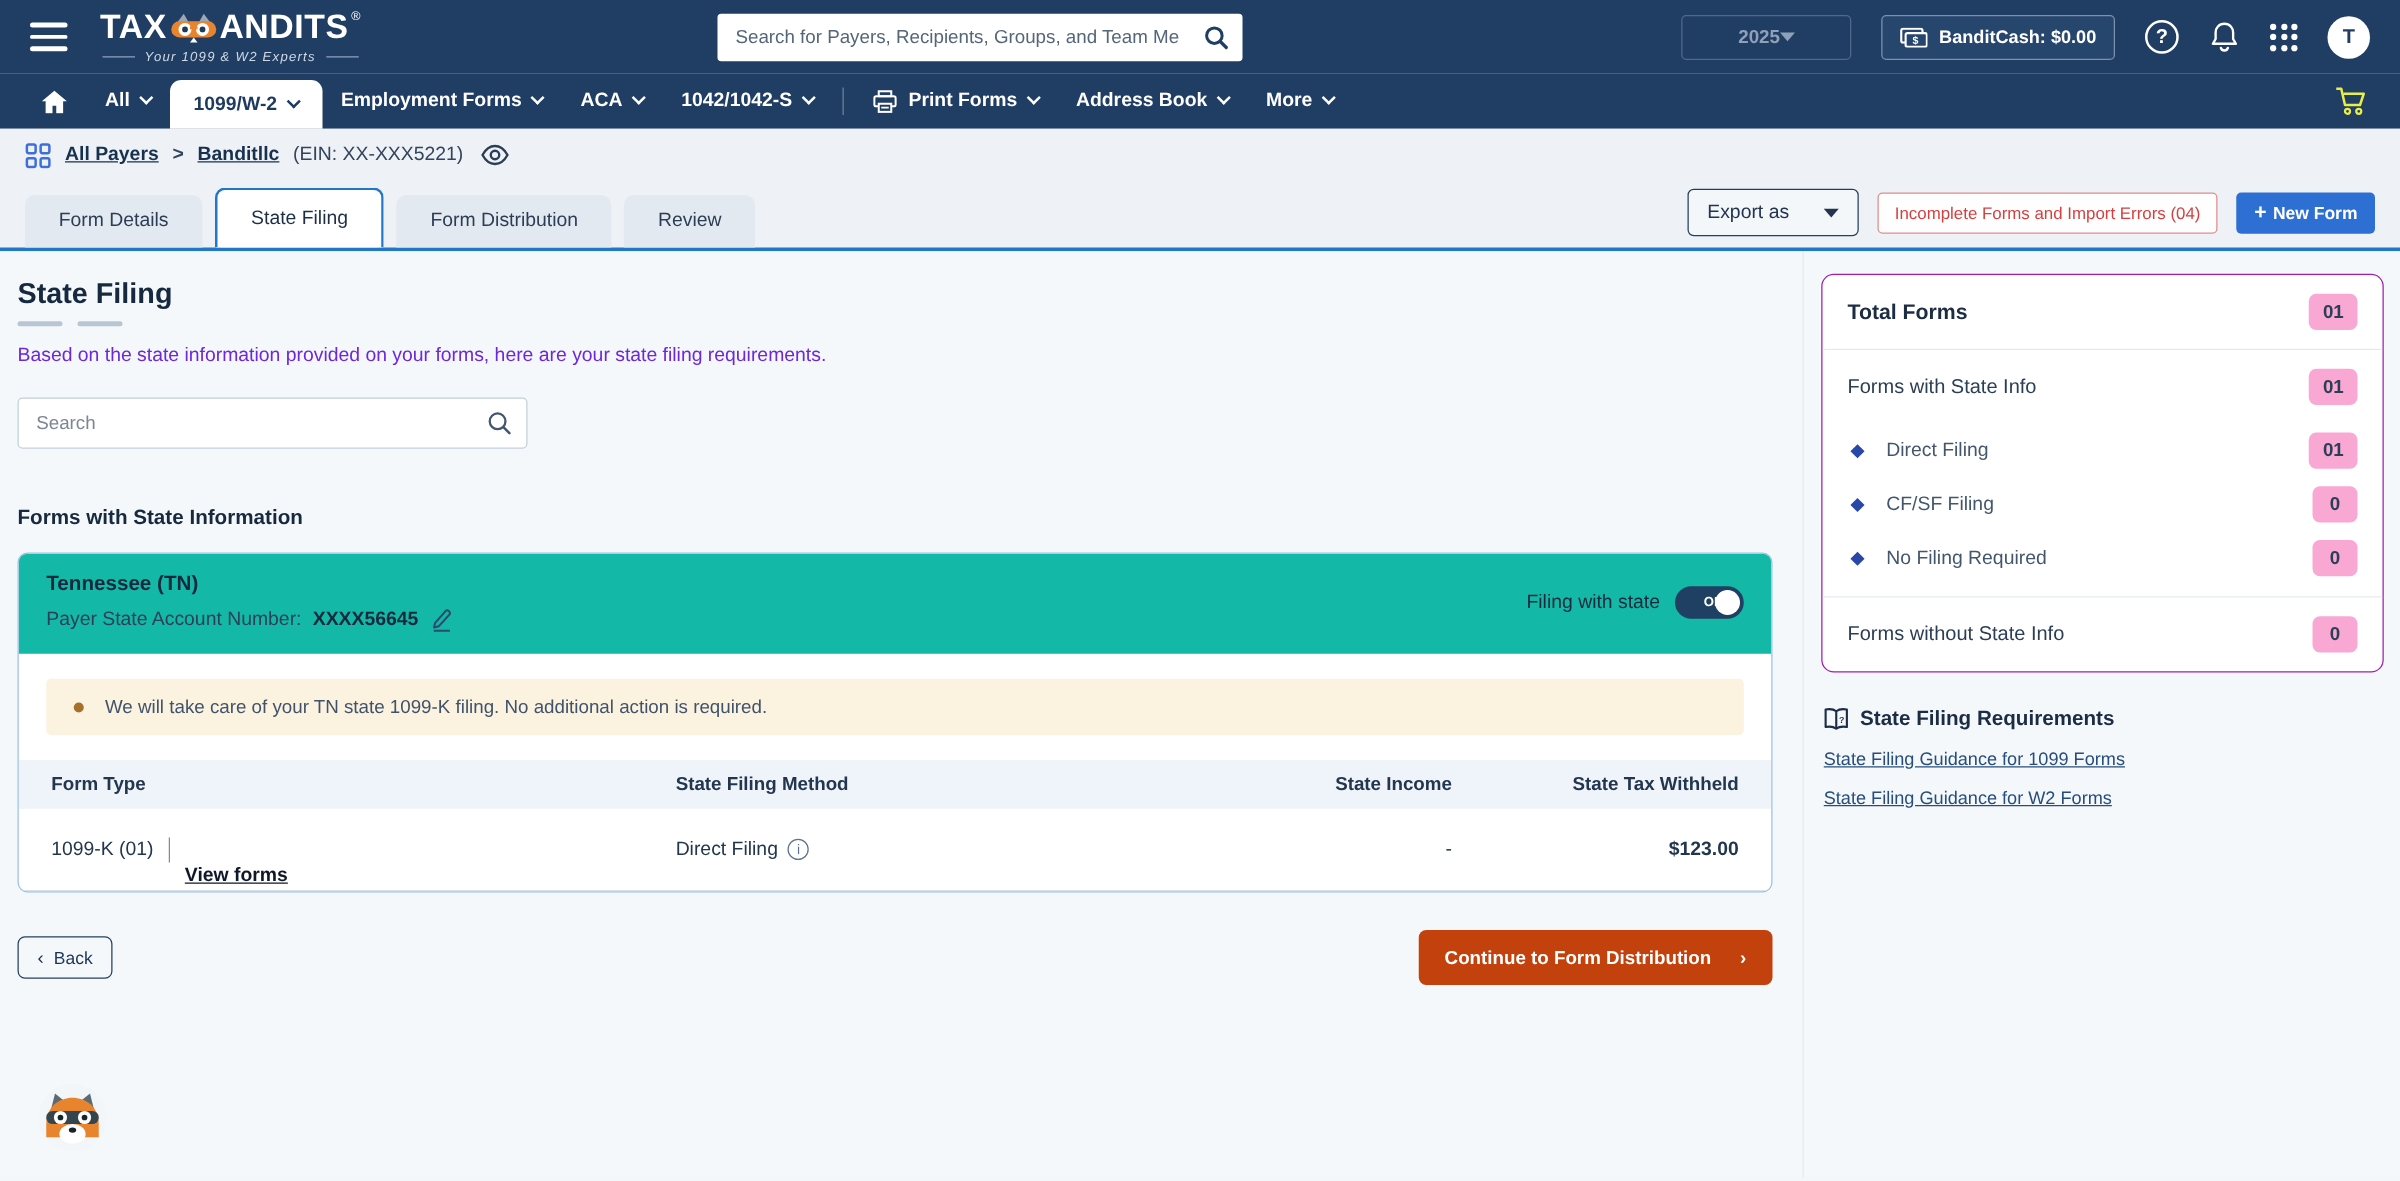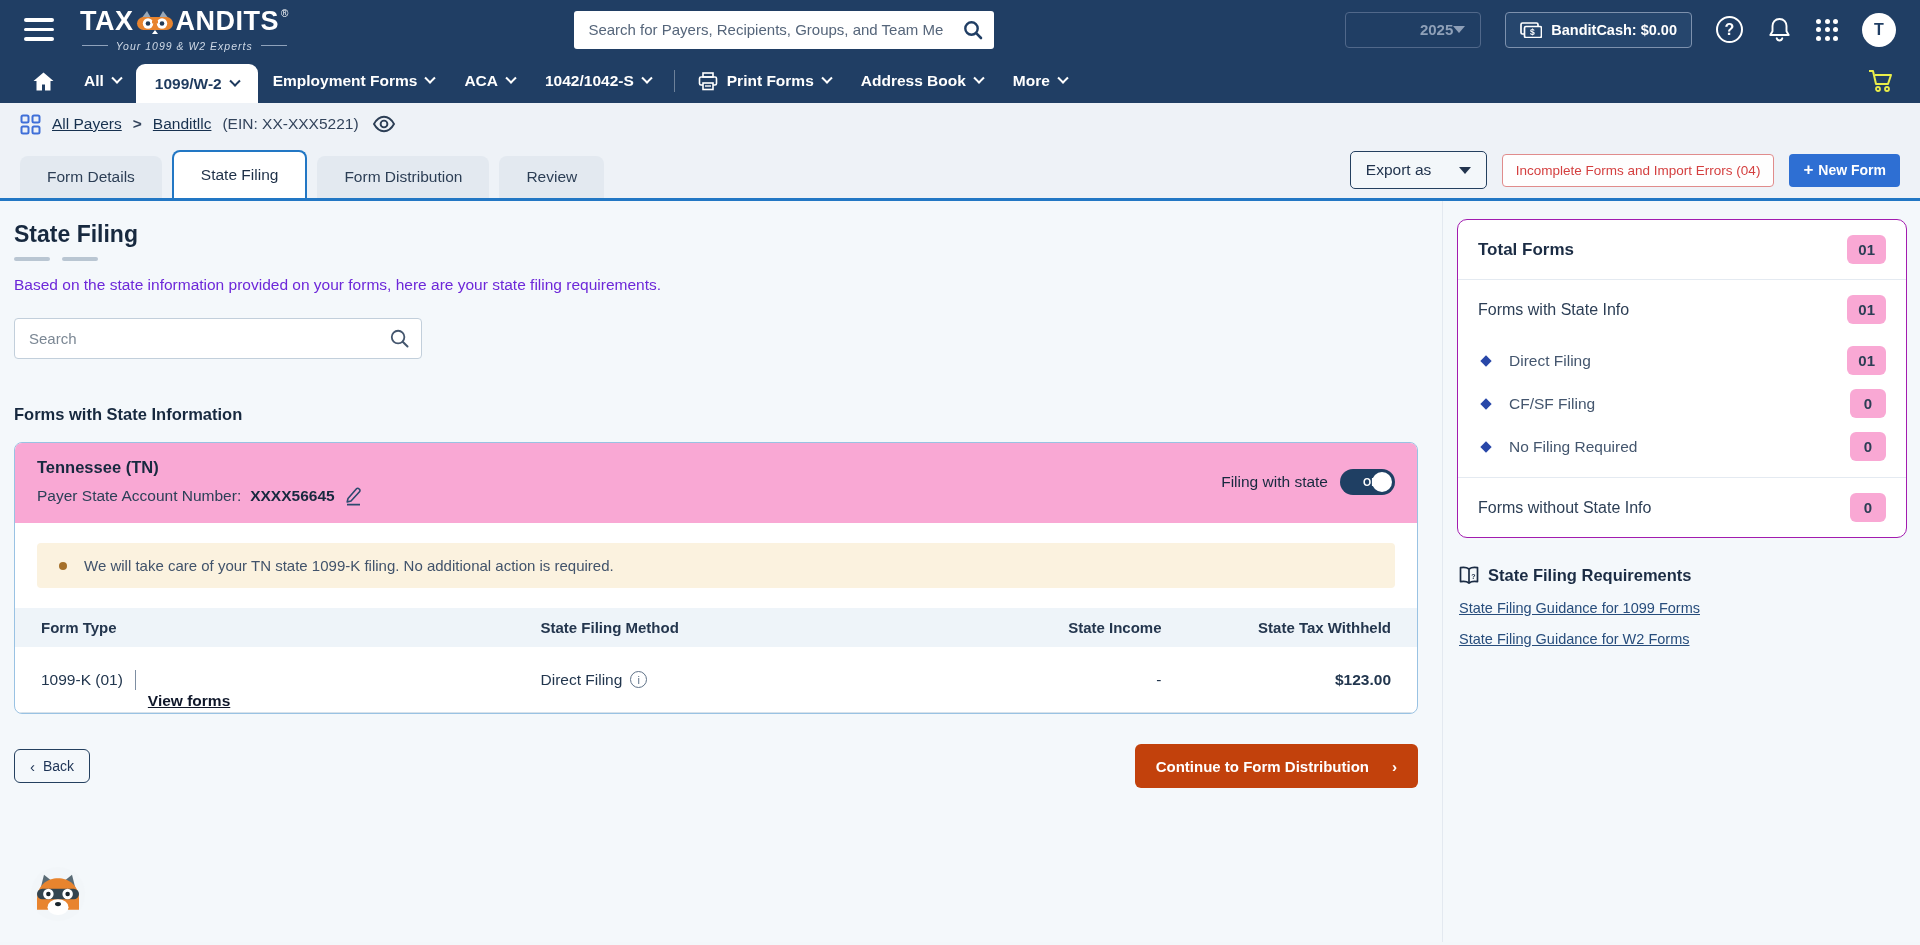--- a/index.html
+++ b/index.html
@@ -16,39 +16,39 @@
   .logo-txt { color:#fff; font-size:27px; font-weight:bold; letter-spacing:.5px; line-height:1; }
   .logo-mask { margin:2px 1px 0; }
   .logo-reg { color:#fff; font-size:10px; margin-left:2px; }
   .logo-tagline { color:#cfd9e6; font-size:10.5px; font-style:italic; letter-spacing:1px; margin-top:3px; display:flex; align-items:center; gap:8px; }
   .logo-tagline::before, .logo-tagline::after { content:""; width:26px; height:1px; background:#8fa2bb; }
   .hsearch { position:relative; margin-left:286px; width:420px; }
   .hsearch input { width:100%; height:38px; border:none; border-radius:3px; background:#fff; padding:0 44px 0 14px; font-size:15px; color:#33455c; font-family:inherit; }
   .hsearch input::placeholder { color:#55657a; }
   .hsearch .mag { position:absolute; right:10px; top:8px; }
   .top-right { margin-left:auto; display:flex; align-items:center; gap:24px; }
-  .year-select { width:136px; height:36px; border:1px solid #51688a; border-radius:4px; display:flex; align-items:center; justify-content:flex-end; padding:0 15px; color:#8fa0b8; font-weight:bold; font-size:15px; cursor:pointer; }
+  .year-select { width:136px; height:36px; border:1px solid #51688a; border-radius:4px; display:flex; align-items:center; justify-content:center; padding:0 15px; color:#8fa0b8; font-weight:bold; font-size:15px; cursor:pointer; }
   .caret-fill { width:0; height:0; border-left:6px solid transparent; border-right:6px solid transparent; border-top:7px solid #8fa0b8; }
   .banditcash { height:36px; border:1px solid #7d91ad; background:#26466d; border-radius:4px; color:#fff; font-weight:bold; font-size:14.5px; display:flex; align-items:center; gap:9px; padding:0 14px; cursor:pointer; }
   .help-icon { width:27px; height:27px; border:2.5px solid #fff; border-radius:50%; color:#fff; font-weight:bold; font-size:16px; display:flex; align-items:center; justify-content:center; cursor:pointer; }
   .grid-icon { display:grid; grid-template-columns:repeat(3,5px); grid-gap:3.5px; cursor:pointer; }
   .grid-icon i { width:5px; height:5px; background:#fff; border-radius:50%; }
   .avatar { width:34px; height:34px; background:#fff; border-radius:50%; color:#203e64; font-weight:bold; font-size:16px; display:flex; align-items:center; justify-content:center; cursor:pointer; }
 
   
   .navbar { height:44px; background:#203e64; display:flex; align-items:stretch; padding:0 18px; }
   .nav-item { display:flex; align-items:center; gap:9px; padding:0 15px; color:#fff; font-weight:bold; font-size:15.5px; cursor:pointer; }
   .chev { width:8px; height:8px; border-right:2.5px solid currentColor; border-bottom:2.5px solid currentColor; transform:rotate(45deg) translate(-2px,-2px); }
   .nav-tab-active { background:#fff; color:#1e3a5e; border-radius:9px 9px 0 0; margin-top:5px; padding:0 19px; }
   .nav-divider { width:1px; background:rgba(255,255,255,.35); margin:11px 8px; }
   .nav-cart { margin-left:auto; display:flex; align-items:center; padding-right:8px; cursor:pointer; }
 
   
   .breadcrumb-row { height:42px; background:#eef2f7; display:flex; align-items:center; padding:0 20px; gap:11px; font-size:15.5px; }
-  .bc-link { color:#17314f; font-weight:normal; text-decoration:underline; cursor:pointer; }
+  .bc-link { color:#17314f; font-weight:bold; text-decoration:underline; cursor:pointer; }
   .bc-sep { color:#33445c; font-weight:bold; }
   .bc-ein { color:#33445c; }
   .bc-eye { cursor:pointer; margin-left:2px; }
 
   
   .tabs-row { background:#eef2f7; display:flex; align-items:flex-end; padding:0 20px; border-bottom:3px solid #2277c4; height:56px; }
   .tab { height:42px; padding:0 27px; display:flex; align-items:center; background:#e3e9f0; border-radius:8px 8px 0 0; margin-right:10px; color:#2c3e55; font-size:15.5px; cursor:pointer; }
   .tab.active { height:48px; background:#fff; border:2px solid #2277c4; border-bottom:none; color:#1d2f47; }
   .toolbar { margin-left:auto; display:flex; align-items:center; gap:15px; margin-bottom:9px; }
   .export-btn { height:38px; min-width:137px; border:1px solid #24405f; border-radius:5px; background:#f3f7fa; padding:0 15px; color:#22344e; font-size:15.5px; display:flex; align-items:center; justify-content:space-between; gap:22px; cursor:pointer; }
@@ -64,21 +64,21 @@
   .title-dashes { display:flex; gap:12px; margin-top:9px; }
   .title-dashes span { width:36px; height:4px; background:#b9c6d2; border-radius:2px; }
   .page-desc { font-size:15.5px; color:#6d28d9; margin-top:15px; }
   .search-box { position:relative; width:408px; margin-top:24px; }
   .search-box input { width:100%; height:41px; background:#fff; border:1px solid #c2cfdb; border-radius:4px; padding:0 42px 0 14px; font-size:15px; color:#33455c; font-family:inherit; }
   .search-box input::placeholder { color:#7b8794; }
   .search-box .mag { position:absolute; right:12px; top:10px; }
   .section-title { font-size:16.5px; font-weight:bold; color:#17293f; margin-top:46px; }
 
   .tn-card { margin-top:18px; width:1404px; border:1px solid #99c2e3; border-radius:8px; overflow:hidden; background:#fff; }
-  .tn-header { background:#f9a8d4; padding:15px 22px 17px; display:flex; align-items:center;justify-content:flex-end; }
+  .tn-header { background:#14b8a6; padding:15px 22px 17px; display:flex; align-items:center;justify-content:flex-end; }
   .tn-state { font-size:16.5px; font-weight:bold; color:#17293f; }
   .tn-account { margin-top:9px; font-size:15.5px; color:#2c4058; display:flex; align-items:center; gap:9px; }
   .tn-account b { color:#17293f; }
   .pencil { cursor:pointer; }
   .tn-toggle-wrap { margin-left:auto; display:flex; align-items:center; gap:12px; font-size:15.5px; color:#17293f; }
   .toggle { width:55px; height:26px; border-radius:13px; background:#1f3f63; position:relative; cursor:pointer; display:flex; align-items:center; }
   .toggle .on { color:#fff; font-size:10.5px; font-weight:bold; margin-left:23px; }
   .toggle .knob { position:absolute; right:3px; top:3px; width:20px; height:20px; background:#fff; border-radius:50%; }
 
   .banner { margin:20px 22px; background:#fbf2df; border-radius:4px; padding:14px 22px; display:flex; align-items:center; gap:17px; font-size:15px; color:#41536b; }

